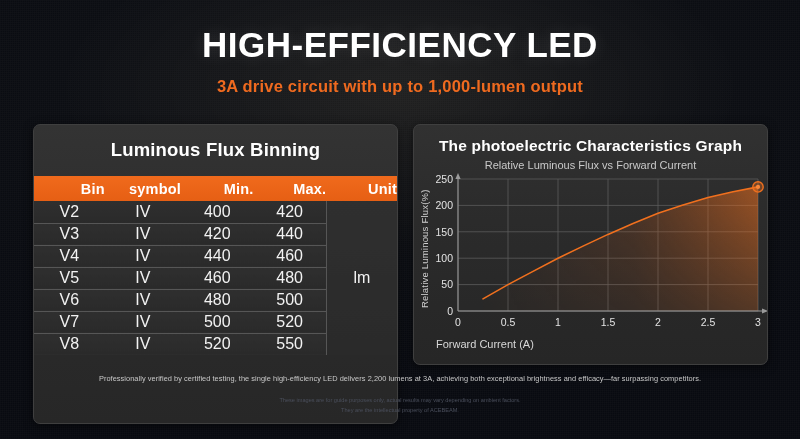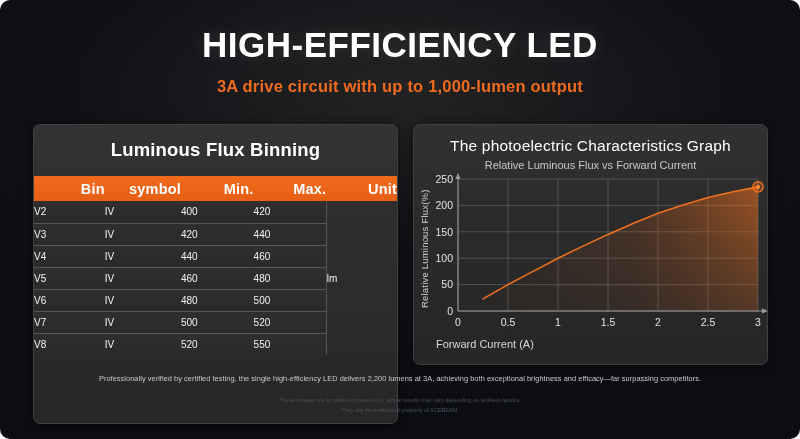--- a/index.html
+++ b/index.html
@@ -12,21 +12,20 @@
   }
 
   #page {
     position: relative;
     width: 800px;
     height: 439px;
     background:
       radial-gradient(ellipse 620px 300px at 50% 22%, #161616 0%, #0b0d12 55%, #080a10 100%),
       linear-gradient(180deg, #0d1016 0%, #0a0c12 100%);
     overflow: hidden;
-    border-radius: 10px;
   }
 
   
   #page::before {
     content: "";
     position: absolute;
     inset: 0;
     background-image:
       repeating-linear-gradient(0deg, rgba(255,255,255,0.016) 0px, rgba(255,255,255,0.016) 1px, rgba(0,0,0,0) 1px, rgba(0,0,0,0) 2px),
       repeating-linear-gradient(90deg, rgba(255,255,255,0.014) 0px, rgba(255,255,255,0.014) 1px, rgba(0,0,0,0) 1px, rgba(0,0,0,0) 2px);
@@ -131,22 +130,22 @@
     background: linear-gradient(180deg, #f06a1c 0%, #e65f14 100%);
     color: #ffffff;
     font-size: 14.5px;
     font-weight: 700;
     height: 25px;
     text-align: right;
     letter-spacing: 0.2px;
   }
   table.bins td {
     height: 22px;
-    text-align: left;
-    font-size: 10px;
+    text-align: center;
+    font-size: 16px;
     color: #f2f2f2;
     border-bottom: 1px solid #565656;
     background: linear-gradient(180deg, #2f2f2f 0%, #2a2a2a 100%);
   }
   table.bins tr:last-child td { border-bottom: none; }
   td.unit-cell {
     border-bottom: none !important;
     border-left: 1px solid #565656;
     font-size: 14px;
     color: #e6e6e6;
@@ -159,21 +158,21 @@
   col.c-max    { width: 20%; }
   col.c-unit   { width: 19.5%; }
 
   
   .cht-head {
     padding-top: 12px;
     text-align: center;
   }
   .cht-title {
     font-size: 15.5px;
-    font-weight: 400;
+    font-weight: 700;
     color: #ffffff;
     letter-spacing: 0.2px;
   }
   .cht-sub {
     margin-top: 4px;
     font-size: 11px;
     color: #c9c9c9;
   }
   .cht-body {
     position: relative;

